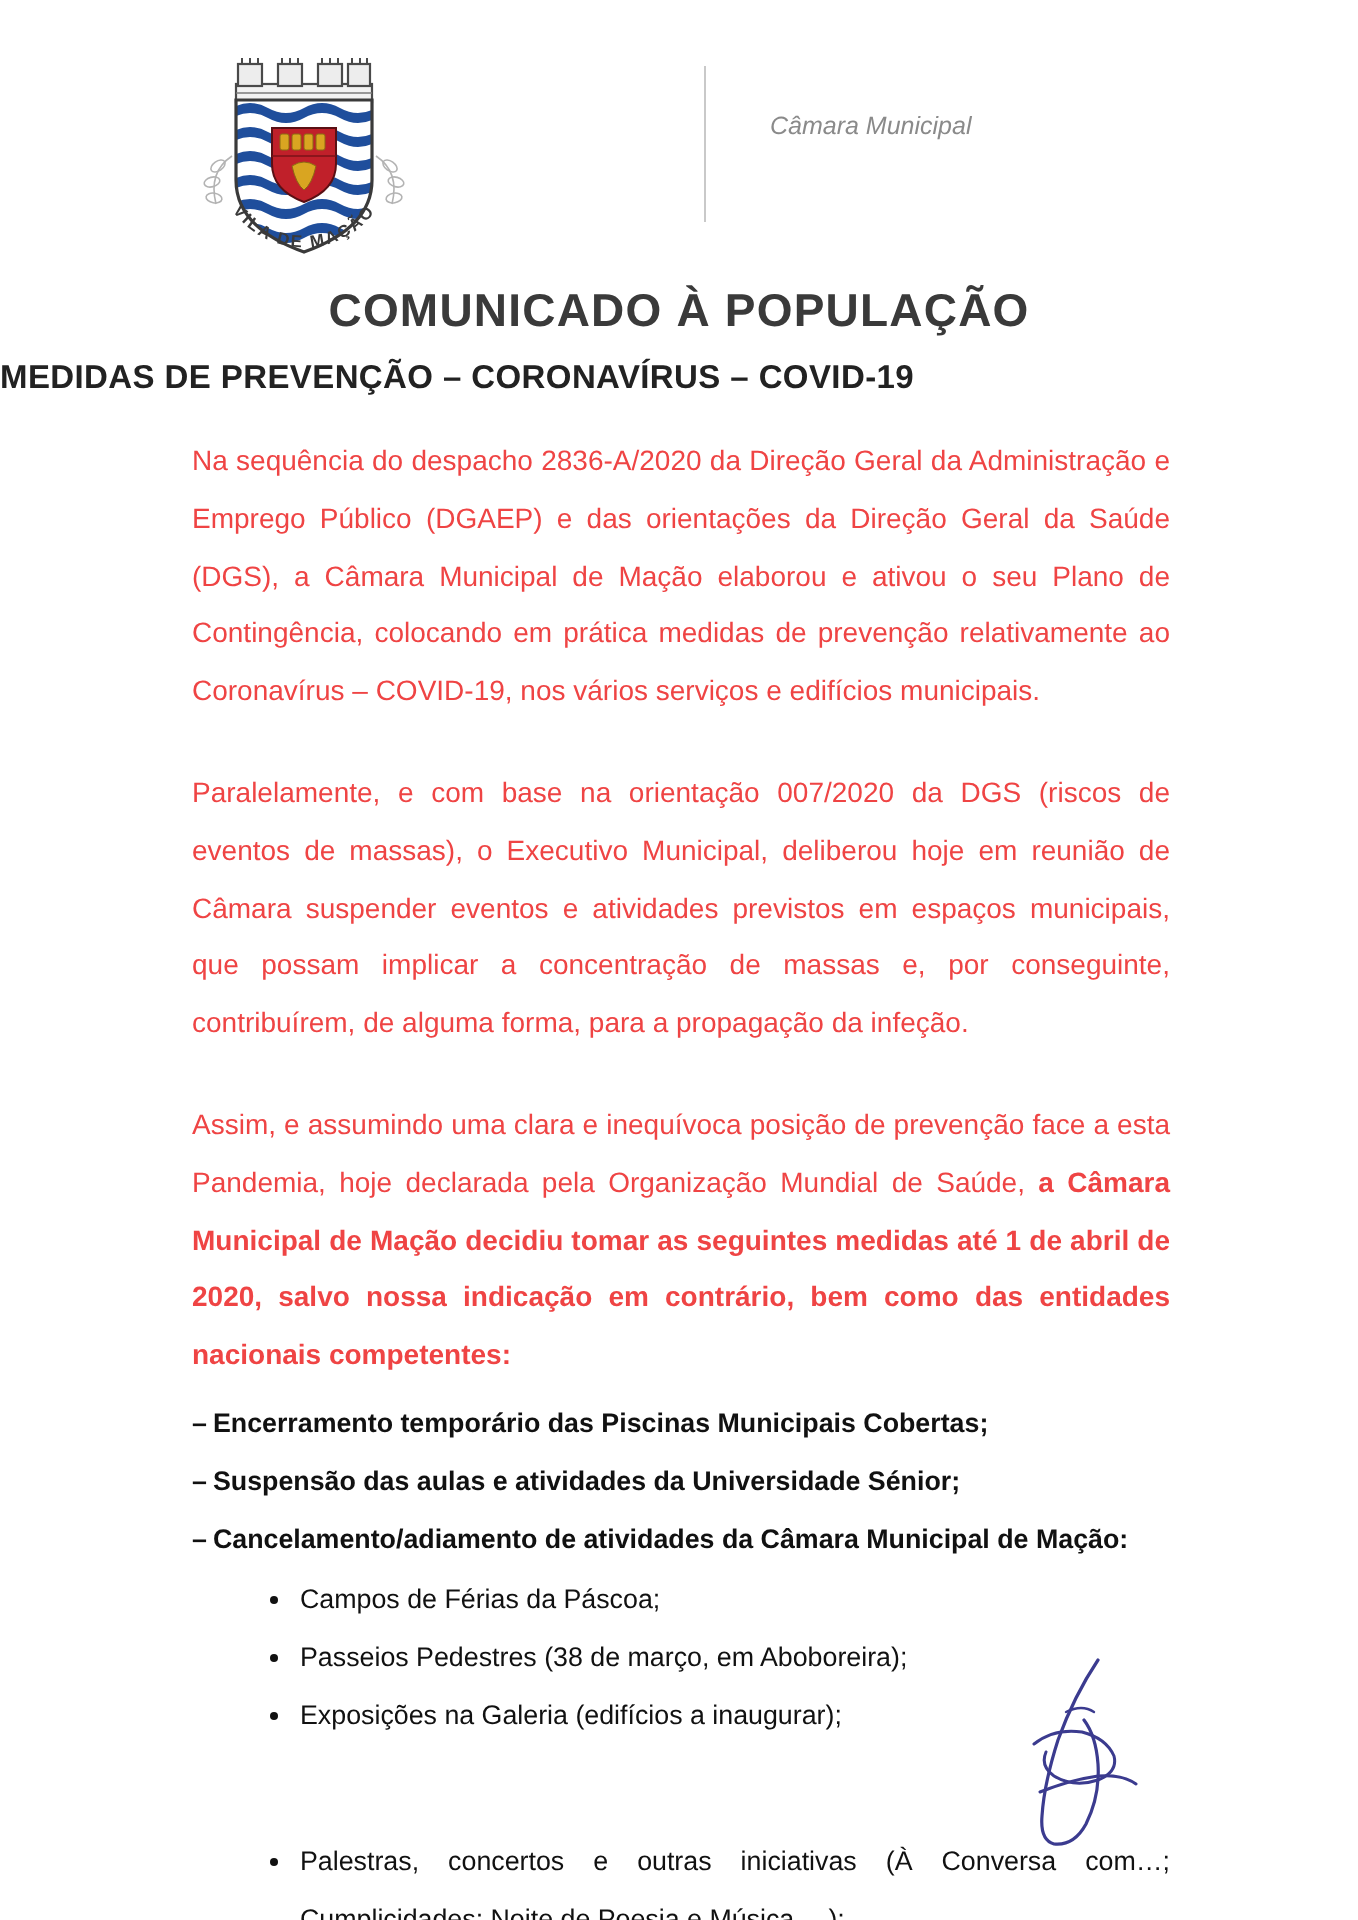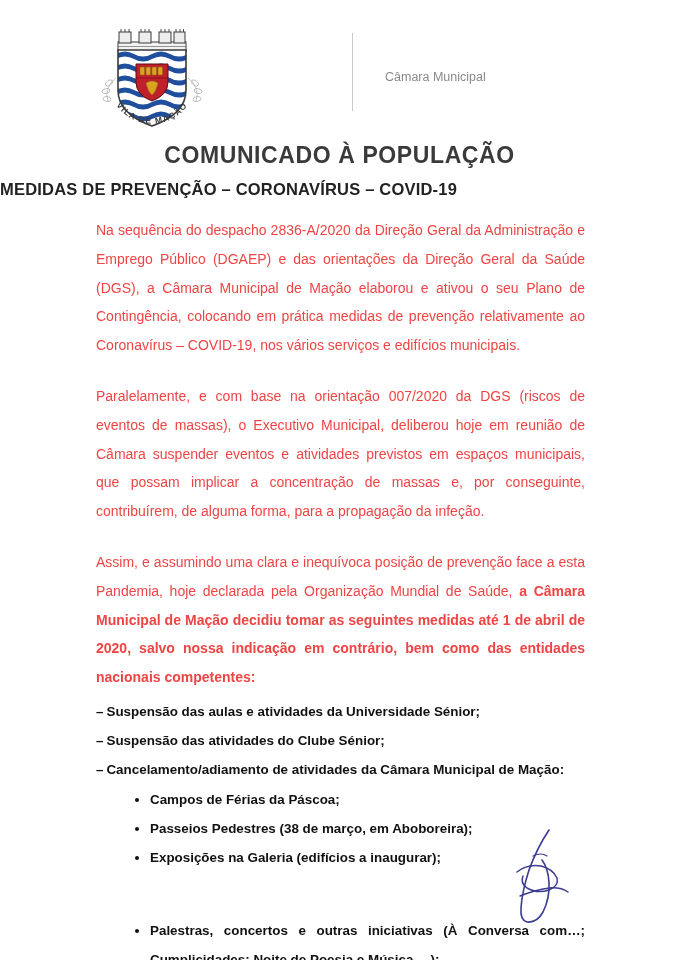--- a/index.html
+++ b/index.html
@@ -51,22 +51,23 @@
     font-weight: bold;
     color: #4a4a4a;
     letter-spacing: 0.2px;
     line-height: 24px;
     white-space: nowrap;
   }
   .muni-sub {
     font-size: 12.5px;
     color: #8a8a8a;
     line-height: 16px;
-    margin-top: 17px;
+    margin-top: 3px;
     white-space: nowrap;
+    font-style: italic;
   }
 
   
   .doc-title {
     position: absolute;
     left: 0; top: 142px;
     width: 679px;
     text-align: center;
     font-size: 23px;
     font-weight: bold;
@@ -118,21 +119,21 @@
 
   
   .bullet-list {
     margin: 2px 0 0 0;
     padding: 0 0 0 39px;
     list-style: none;
   }
   .bullet-list > li {
     position: relative;
     font-size: 13.4px;
-    font-weight: bold;
+    font-weight: normal;
     line-height: 28.8px;
     color: #111111;
     padding-left: 15px;
     text-align: justify;
     text-justify: inter-word;
   }
   .bullet-list > li::before {
     content: "";
     position: absolute;
     left: 0;
@@ -243,24 +244,24 @@
   <p class="para">Na sequência do despacho 2836-A/2020 da Direção Geral da Administração e Emprego Público (DGAEP) e das orientações da Direção Geral da Saúde (DGS), a Câmara Municipal de Mação elaborou e ativou o seu Plano de Contingência, colocando em prática medidas de prevenção relativamente ao Coronavírus – COVID-19, nos vários serviços e edifícios municipais.</p>
 
   <p class="para">Paralelamente, e com base na orientação 007/2020 da DGS (riscos de eventos de massas), o Executivo Municipal, deliberou hoje em reunião de Câmara suspender eventos e atividades previstos em espaços municipais, que possam implicar a concentração de massas e, por conseguinte, contribuírem, de alguma forma, para a propagação da infeção.</p>
 
   <p class="para">
     <span>Assim, e assumindo uma clara e inequívoca posição de prevenção face a esta Pandemia, hoje declarada pela Organização Mundial de Saúde, </span><span class="b">a Câmara Municipal de Mação decidiu tomar as seguintes medidas até 1 de abril de 2020, salvo nossa indicação em contrário, bem como das entidades nacionais competentes:</span>
   </p>
 
   <ul class="dash-list">
     <li>
+      <span class="dash">–</span><span>Encerramento temporário das Piscinas Municipais Cobertas;</span>
+    </li>
+    <li>
       <span class="dash">–</span><span>Suspensão das aulas e atividades da Universidade Sénior;</span>
-    </li>
-    <li>
-      <span class="dash">–</span><span>Suspensão das atividades do Clube Sénior;</span>
     </li>
     <li>
       <span class="dash">–</span><span>Cancelamento/adiamento de atividades da Câmara Municipal de Mação:</span>
     </li>
   </ul>
 
   <ul class="bullet-list">
     <li>
       <span>Campos de Férias da Páscoa;</span>
     </li>

